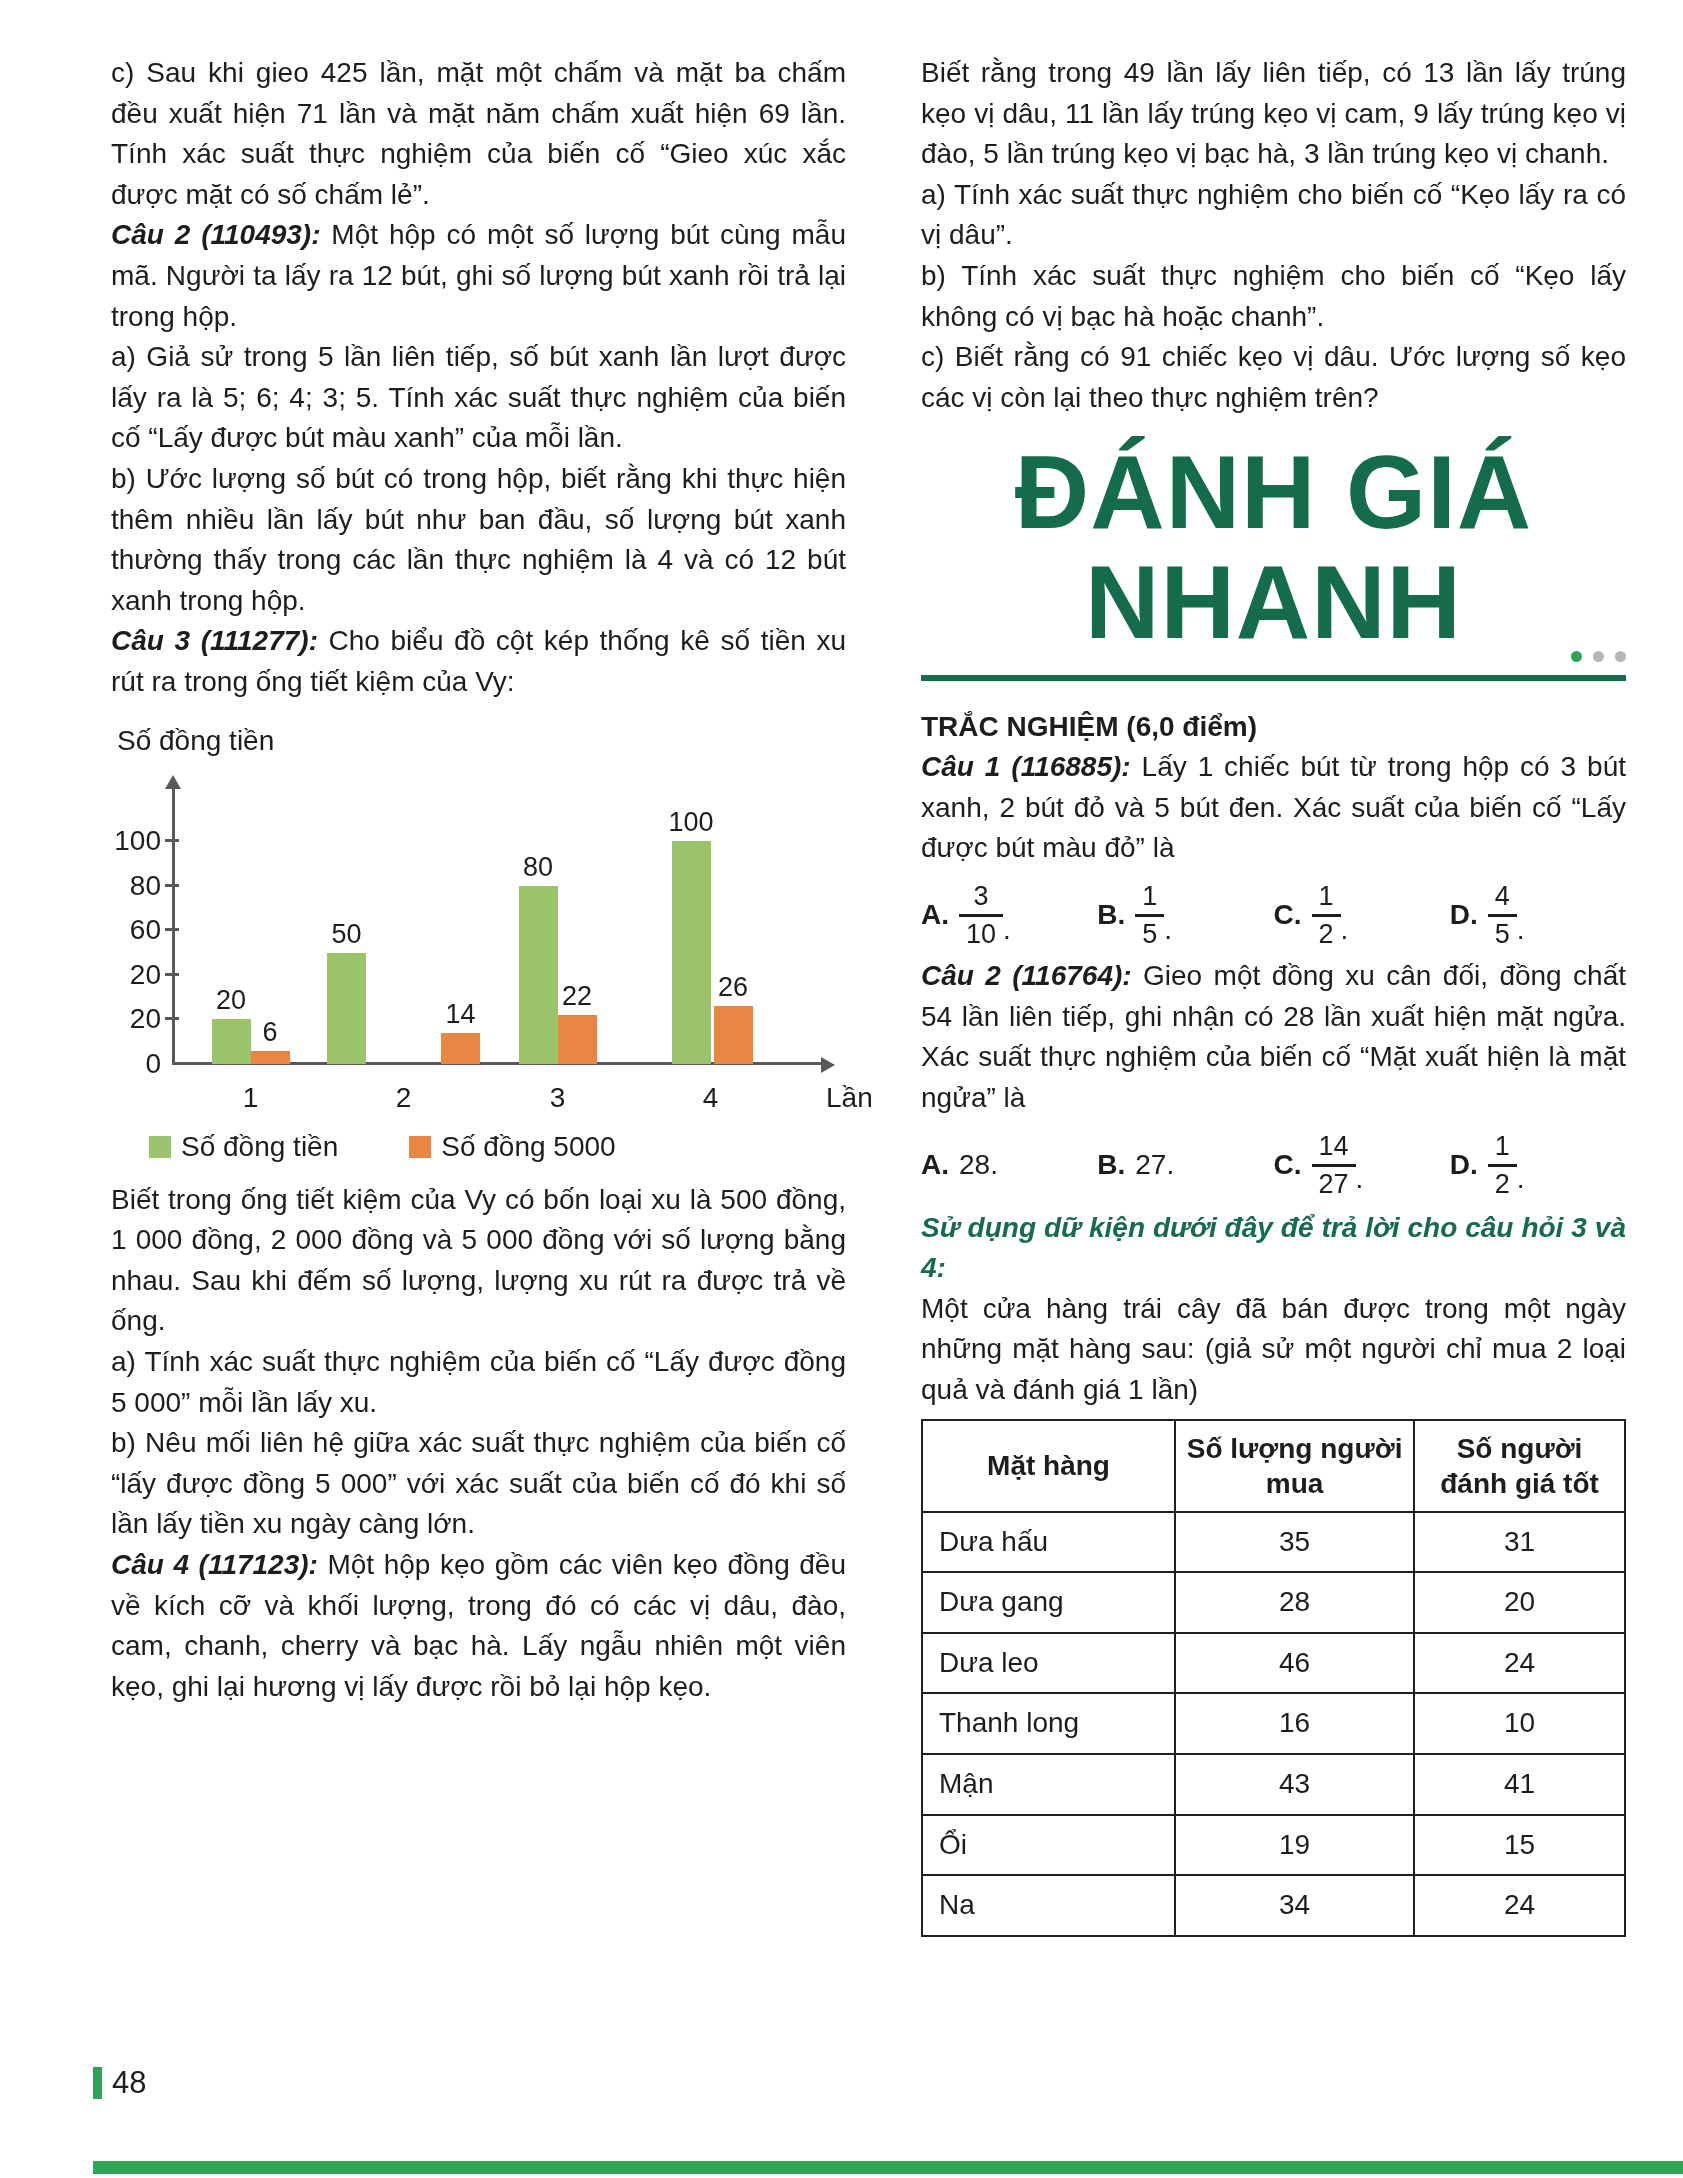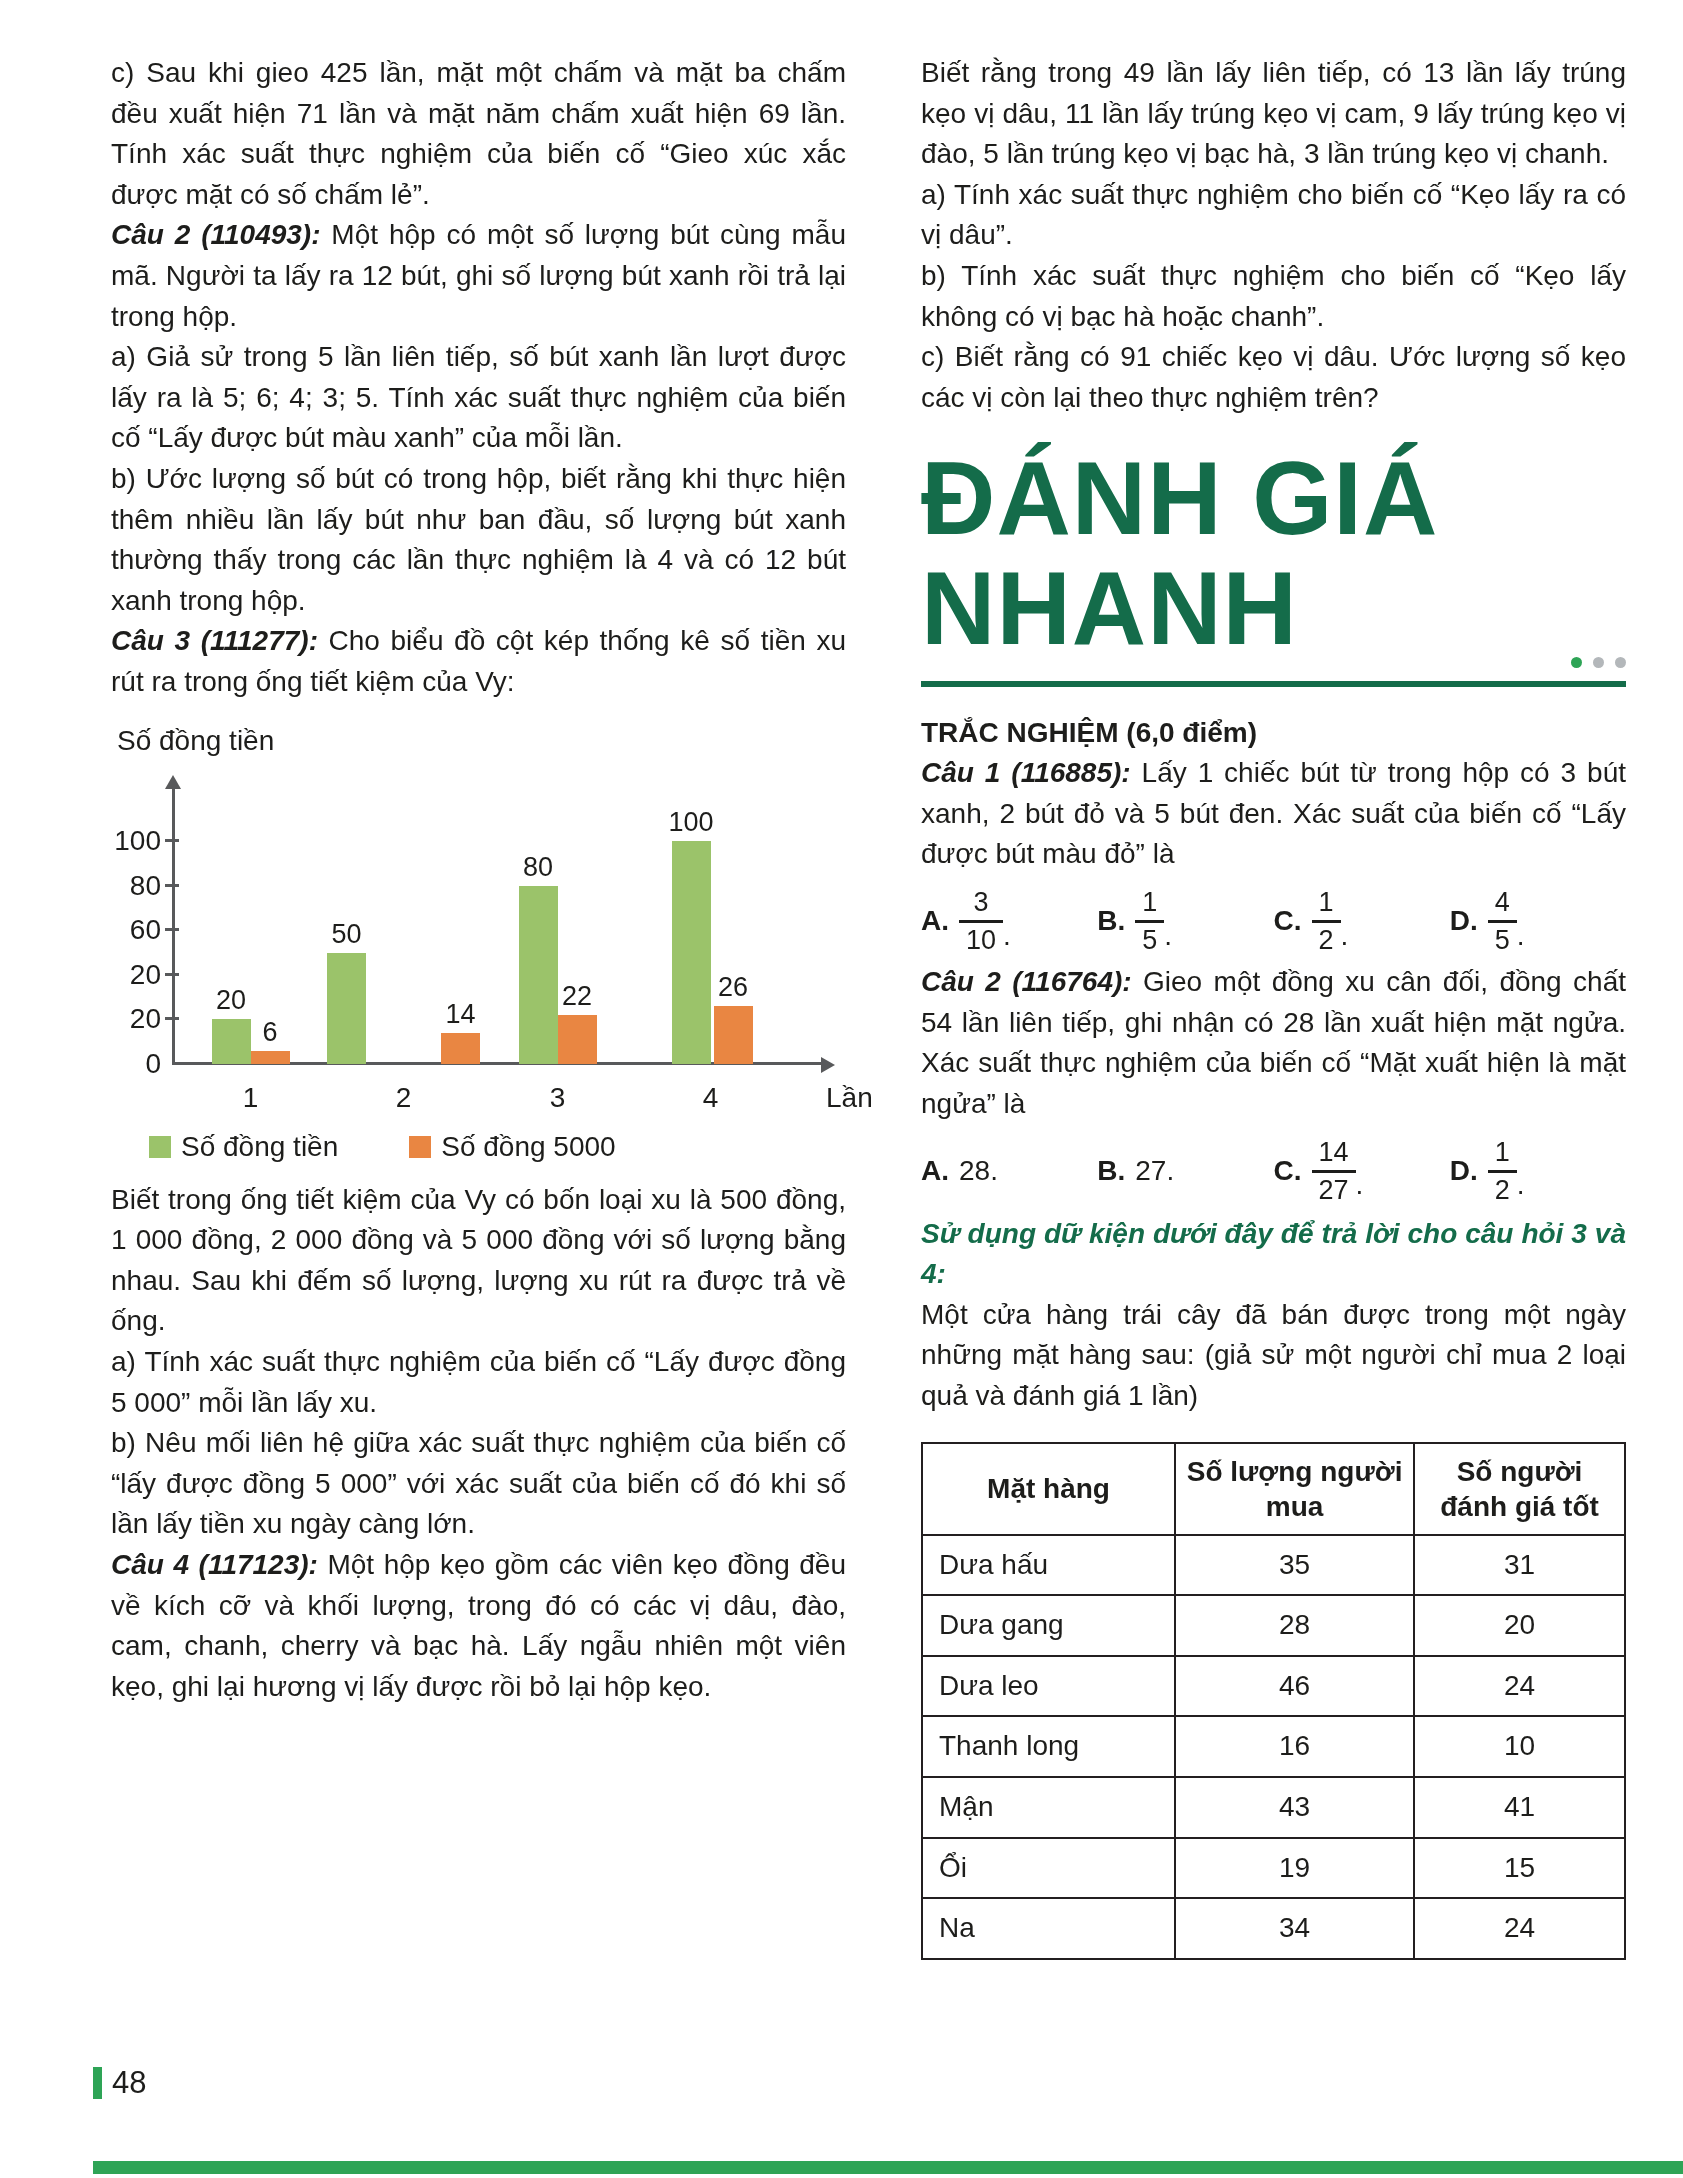--- a/index.html
+++ b/index.html
@@ -14,21 +14,21 @@
   .page{position:relative;width:1683px;height:2178px;background:#ffffff;
         font-family:"Liberation Sans", sans-serif;color:var(--text);overflow:hidden;margin:0 auto;}
   .col{position:absolute;top:53px;font-size:28px;line-height:1.45;text-align:justify;}
   .col-left{left:111px;width:735px;}
   .col-right{left:921px;width:705px;}
   p{margin:0;}
   .lead{font-weight:bold;font-style:italic;}
 
   
   .banner{color:var(--heading-green);font-weight:bold;font-size:103px;line-height:1.06;
-          margin-top:26px;letter-spacing:1px;text-align:left;}
+          margin-top:20px;letter-spacing:1px;text-align:center;}
   .banner-rule{position:relative;height:6px;background:var(--heading-green);margin-top:18px;}
   .dots{position:absolute;right:0;top:-24px;display:flex;gap:11px;}
   .dot{width:11px;height:11px;border-radius:50%;}
   .dot-green{background:var(--accent-green);}
   .dot-gray{background:#b3b7ba;}
 
   .section-title{font-weight:bold;margin-top:26px;}
 
   
   .options{display:flex;align-items:center;margin:12px 0 6px;min-height:63px;}
@@ -36,21 +36,21 @@
   .opt-label{font-weight:bold;margin-right:10px;}
   .opt-text{white-space:nowrap;}
   .frac{display:inline-flex;flex-direction:column;text-align:center;line-height:1.15;font-size:27px;}
   .num{padding:0 7px 2px;border-bottom:3px solid var(--text);}
   .den{padding:2px 7px 0;}
   .opt-suffix{align-self:flex-end;}
 
   .data-note{color:var(--heading-green);font-weight:bold;font-style:italic;margin-top:8px;}
 
   
-  .fruit-table{border-collapse:collapse;width:100%;margin-top:25px;text-align:left;}
+  .fruit-table{border-collapse:collapse;width:100%;margin-top:8px;text-align:left;}
   .fruit-table th,.fruit-table td{border:2px solid #231f20;padding:9px 16px;}
   .fruit-table th{text-align:center;font-weight:bold;padding:10px 6px;line-height:1.25;vertical-align:middle;}
   .fruit-table td.center{text-align:center;}
 
   
   .chart{margin:18px 0 12px;}
   .chart-ylabel{margin:0 0 46px 6px;}
   .plot{position:relative;width:614px;height:257px;margin-left:63px;}
   .axis-y{position:absolute;left:-2px;bottom:-1px;width:3px;height:calc(100% + 26px);background:var(--axis-gray);}
   .arrow-up{position:absolute;left:-9px;top:-40px;width:0;height:0;

